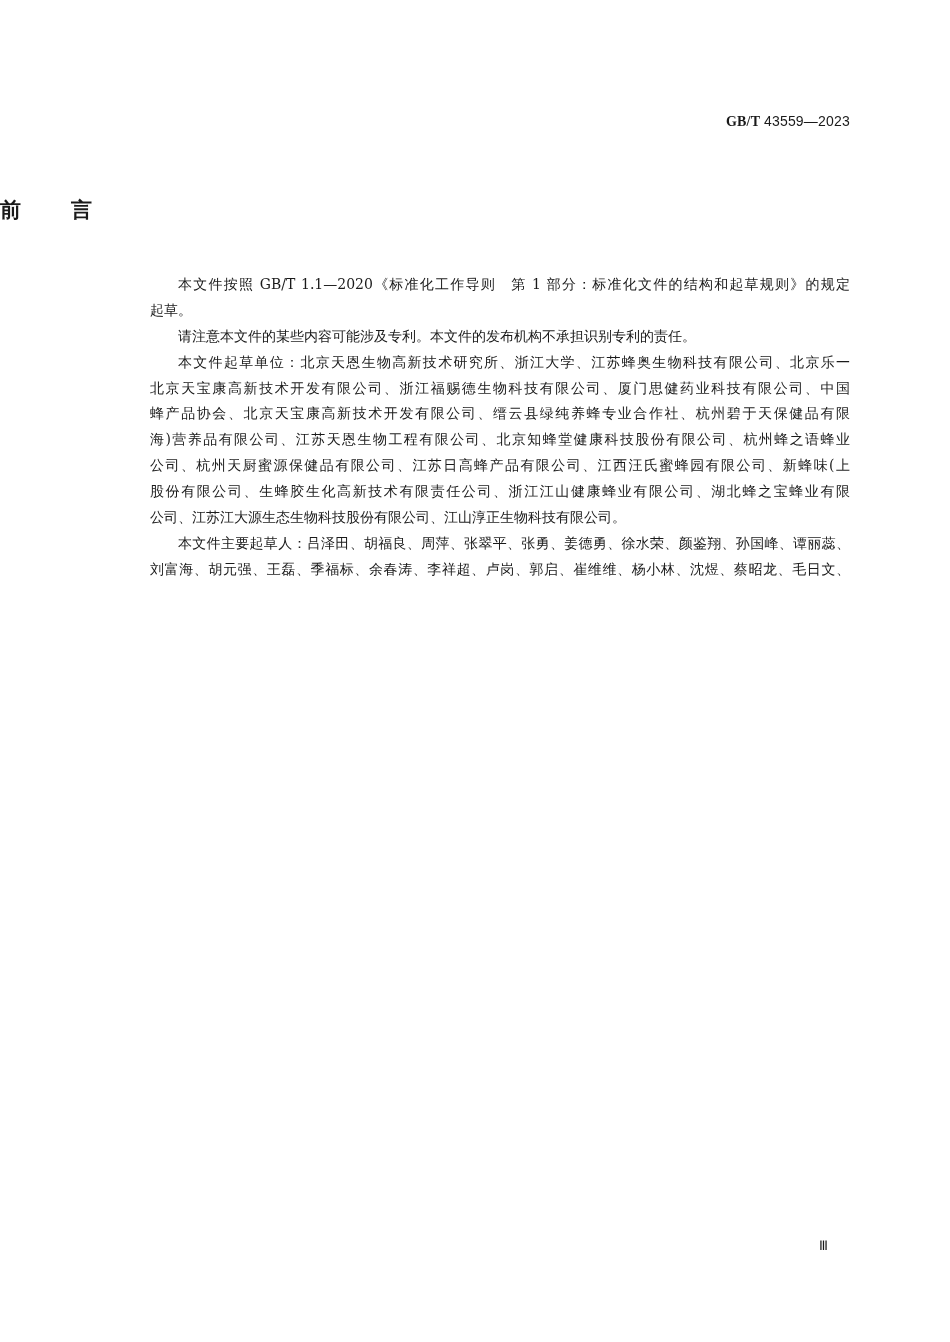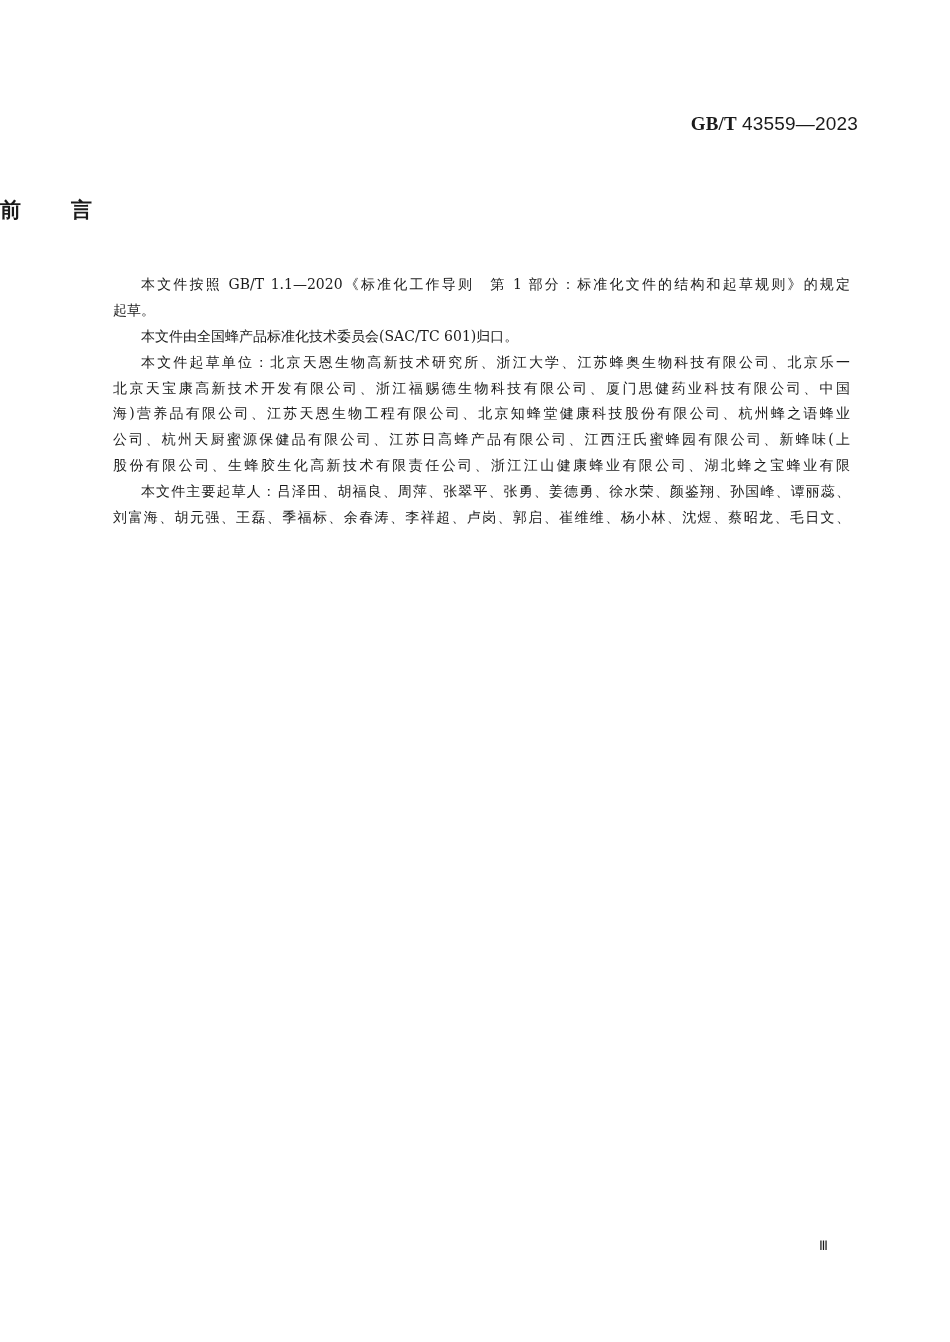--- a/index.html
+++ b/index.html
@@ -1,29 +1,29 @@
 <!DOCTYPE html>
 <html><head>
   <meta charset="utf-8">
   <style>
     html, body { margin: 0; padding: 0; background: #ffffff; }
     body { width: 950px; height: 1342px; position: relative; overflow: hidden;
            font-family: "DejaVu Serif", "Liberation Serif", serif; color: #1a1a1a; }
-    .std-number { position: absolute; top: 113px; right: 92px; font-size: 19px;
+    .std-number { position: absolute; top: 113px; right: 100px; font-size: 14px;
                   font-family: "Liberation Serif", serif; letter-spacing: 0.2px; }
     .std-number .bold { font-weight: bold; }
     .std-number .num { font-family: "Liberation Sans", sans-serif; }
     .title { position: absolute; top: 196px; left: 0; width: 950px; text-align: left;
              font-family: "DejaVu Sans", sans-serif; font-size: 21px; font-weight: bold;
              letter-spacing: 0; }
     .title span { display: inline-block; }
     .title .gap { width: 50px; }
     .body { position: absolute; top: 272px; left: 113px; width: 737px; font-size: 14px; }
     .line { height: 25.9px; line-height: 25.9px; white-space: nowrap; text-align: justify;
-            text-align-last: justify; overflow: hidden; }
+            text-align-last: justify; overflow: hidden; margin-left: 37px; }
     .line.last { text-align-last: left; }
     .line.indent { padding-left: 28px; }
     .page-num { position: absolute; top: 1238px; right: 122px; font-size: 13px;
                 font-family: "Liberation Serif", serif; }
   </style>
 </head>
 <body>
 
 <div class="std-number">
   <span class="bold">GB/T</span>
@@ -33,28 +33,30 @@
 <div class="title">
   <span>前</span><span class="gap"></span><span>言</span>
 </div>
 
 <div class="body">
   <div>
     <div class="line indent">本文件按照 GB/T 1.1—2020《标准化工作导则　第 1 部分：标准化文件的结构和起草规则》的规定</div>
     <div class="line last">起草。</div>
   </div>
   <div>
-    <div class="line indent last">本文件由全国蜂产品标准化技术委员会(SAC/TC 601)归口。</div>
+    <div class="line indent last">请注意本文件的某些内容可能涉及专利。本文件的发布机构不承担识别专利的责任。</div>
   </div>
   <div>
     <div class="line indent">本文件起草单位：北京天恩生物高新技术研究所、浙江大学、江苏蜂奥生物科技有限公司、北京乐一</div>
     <div class="line">北京天宝康高新技术开发有限公司、浙江福赐德生物科技有限公司、厦门思健药业科技有限公司、中国</div>
+    <div class="line">蜂产品协会、北京天宝康高新技术开发有限公司、缙云县绿纯养蜂专业合作社、杭州碧于天保健品有限</div>
     <div class="line">海)营养品有限公司、江苏天恩生物工程有限公司、北京知蜂堂健康科技股份有限公司、杭州蜂之语蜂业</div>
     <div class="line">公司、杭州天厨蜜源保健品有限公司、江苏日高蜂产品有限公司、江西汪氏蜜蜂园有限公司、新蜂味(上</div>
     <div class="line">股份有限公司、生蜂胶生化高新技术有限责任公司、浙江江山健康蜂业有限公司、湖北蜂之宝蜂业有限</div>
+    <div class="line last">公司、江苏江大源生态生物科技股份有限公司、江山淳正生物科技有限公司。</div>
   </div>
   <div>
     <div class="line indent">本文件主要起草人：吕泽田、胡福良、周萍、张翠平、张勇、姜德勇、徐水荣、颜鉴翔、孙国峰、谭丽蕊、</div>
     <div class="line">刘富海、胡元强、王磊、季福标、余春涛、李祥超、卢岗、郭启、崔维维、杨小林、沈煜、蔡昭龙、毛日文、</div>
   </div>
 </div>
 
 <div class="page-num">Ⅲ</div>
 
 </body></html>

